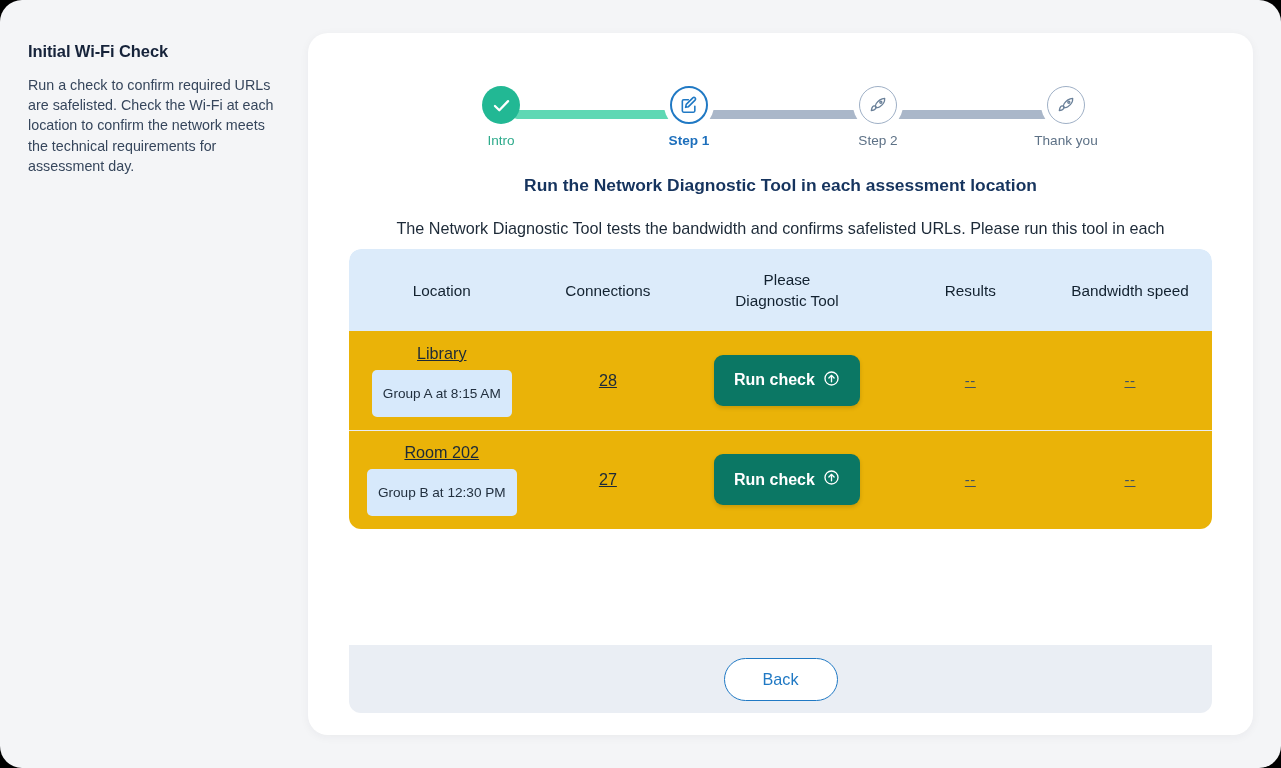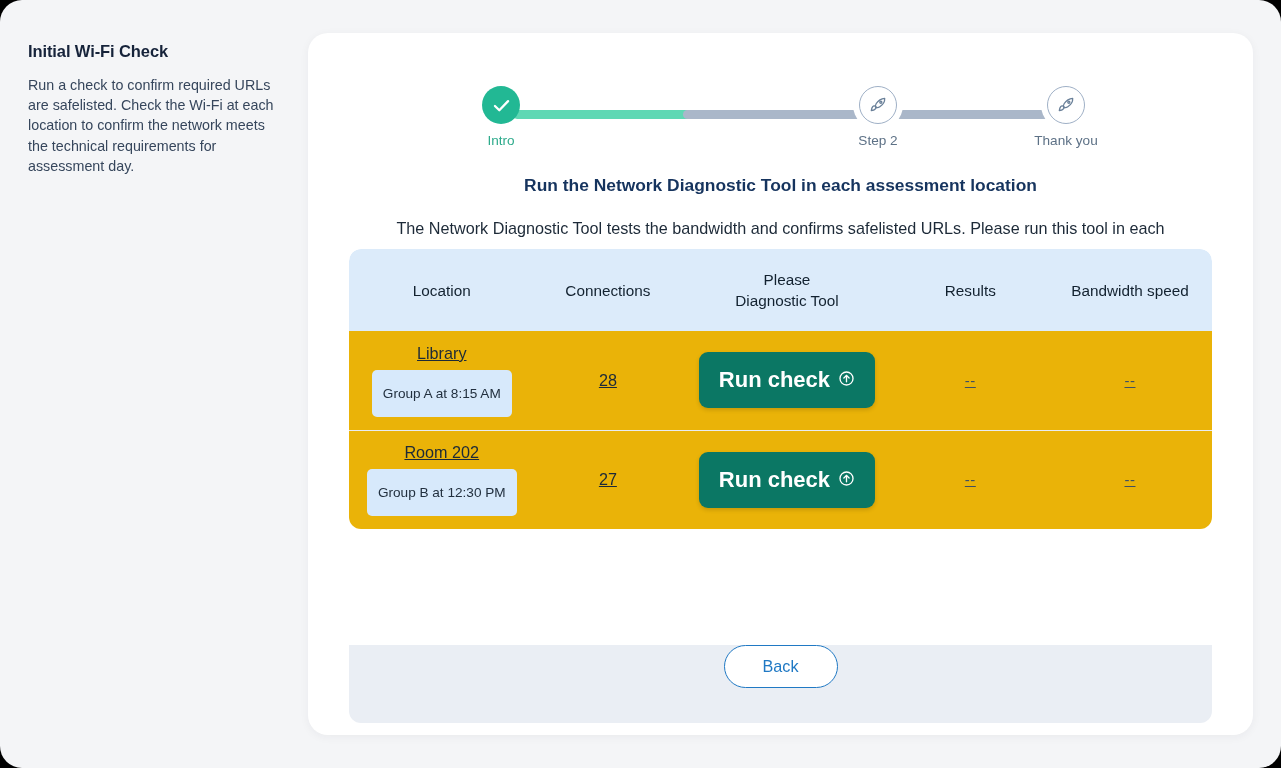--- a/index.html
+++ b/index.html
@@ -195,38 +195,38 @@
 
   .run-btn {
     display: inline-flex;
     align-items: center;
     gap: 8px;
     background: #0b7764;
     color: #fff;
     border: none;
     border-radius: 9px;
     padding: 15px 20px;
-    font-size: 22px;
+    font-size: 16px;
     font-weight: bold;
     font-family: "Liberation Sans", sans-serif;
     cursor: pointer;
     box-shadow: 0 2px 4px rgba(0,0,0,.15);
   }
 
   
   .table-footer {
     position: absolute;
     left: 41px;
     top: 612px;
     width: 863px;
-    height: 78px;
+    height: 68px;
     background: #eaeef4;
     border-radius: 0 0 12px 12px;
     display: flex;
-    align-items: flex-start;
+    align-items: center;
     justify-content: center;
     gap: 25px;
   }
   .btn-back {
     background: #fff;
     color: #2079c4;
     border: 1.8px solid #2079c4;
     border-radius: 22px;
     padding: 11px 38px;
     font-size: 16.2px;
@@ -263,20 +263,29 @@
 
       <div class="step step-1">
         <div class="bubble done">
           <svg width="21" height="21" viewBox="0 0 24 24" fill="none" stroke="#ffffff" stroke-width="2.6" stroke-linecap="round" stroke-linejoin="round">
             <polyline points="4.5,12.5 9.5,17.5 19.5,7"></polyline>
           </svg>
         </div>
         <div class="step-label done">Intro</div>
       </div>
 
+      <div class="step step-2">
+        <div class="bubble current">
+          <svg width="20" height="20" viewBox="0 0 24 24" fill="none" stroke="#2079c4" stroke-width="1.9" stroke-linecap="round" stroke-linejoin="round">
+            <path d="M19 13.5V19a1.6 1.6 0 0 1-1.6 1.6H5.6A1.6 1.6 0 0 1 4 19V7.2a1.6 1.6 0 0 1 1.6-1.6h5.6"></path>
+            <path d="M16.6 3.4a1.9 1.9 0 0 1 2.7 2.7l-7.9 7.9-3.5.8.8-3.5 7.9-7.9z"></path>
+          </svg>
+        </div>
+        <div class="step-label current">Step 1</div>
+      </div>
 
       <div class="step step-3">
         <div class="bubble todo">
           <svg width="20" height="20" viewBox="0 0 24 24" fill="none" stroke="#6a8099" stroke-width="1.6" stroke-linecap="round" stroke-linejoin="round">
             <path d="M5.6 14.2c-1.1 1.1-1.6 4.4-1.6 4.4s3.3-.5 4.4-1.6a2.1 2.1 0 1 0-2.8-2.8z"></path>
             <path d="M9.5 15.2C8.6 13.8 8.7 12 9.9 10.2 13 5.6 17.5 4.2 20 4c.2 2.5-1.2 7-5.8 10.1-1.8 1.2-3.5 1.3-4.7.4z"></path>
             <circle cx="15.4" cy="8.6" r="1.25"></circle>
           </svg>
         </div>
         <div class="step-label">Step 2</div>

